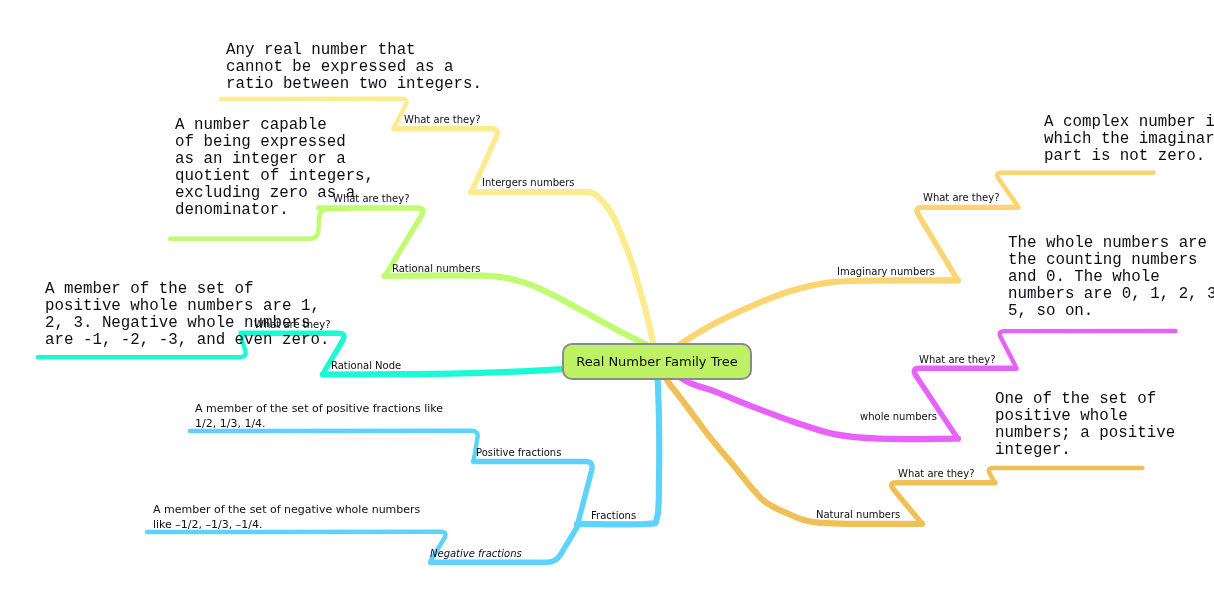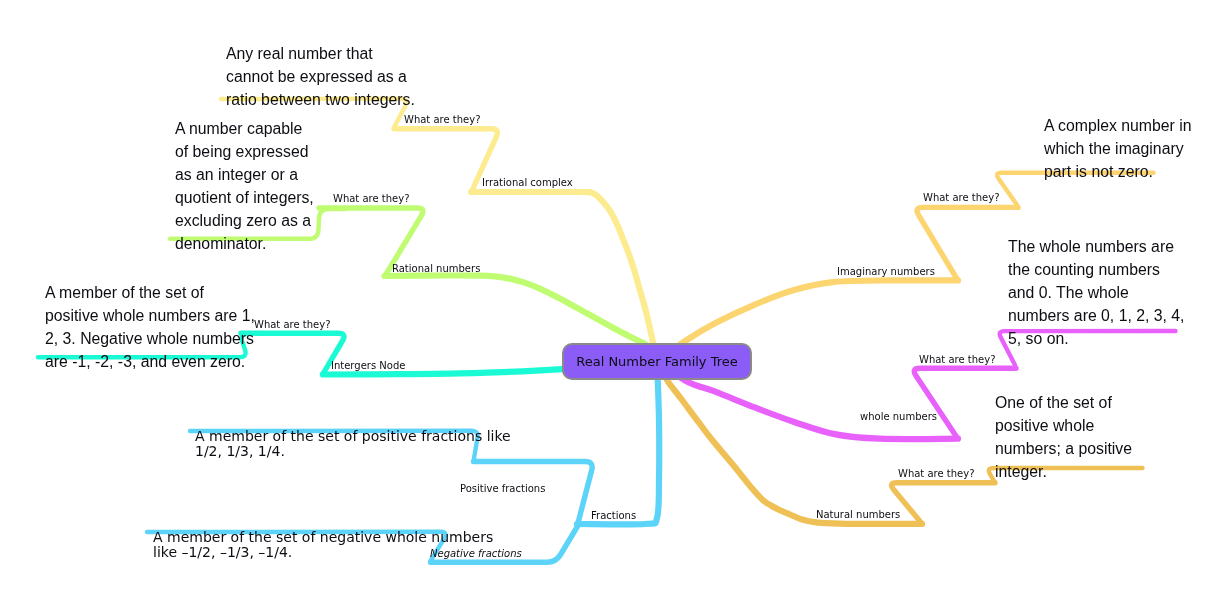--- a/index.html
+++ b/index.html
@@ -4,24 +4,24 @@
 <title>Real Number Family Tree</title>
 <style>
   html,body{margin:0;padding:0;background:#ffffff;}
   body{width:1214px;height:606px;overflow:hidden;font-family:"DejaVu Sans",sans-serif;
        -webkit-font-smoothing:antialiased;}
   #stage{position:relative;width:1214px;height:606px;background:#ffffff;}
   svg#branches{position:absolute;left:0;top:0;width:1214px;height:606px;}
   .nlabel{position:absolute;font-family:"DejaVu Sans",sans-serif;font-size:10px;
           color:#0d0d14;white-space:nowrap;line-height:11px;}
   .desc{position:absolute;color:#0d0d14;white-space:pre;}
-  .serif{font-family:Liberation Sans, sans-serif;font-size:15.8px;line-height:23px;}
-  .sans{font-family:"DejaVu Sans",sans-serif;font-size:14px;line-height:15.1px;margin-top:28px;}
+  .serif{font-family:Liberation Mono, monospace;font-size:15.8px;line-height:17px;}
+  .sans{font-family:"DejaVu Sans",sans-serif;font-size:11px;line-height:15.1px;}
   #root-node{position:absolute;box-sizing:border-box;border:2px solid #8a8a8a;
-      border-radius:10px;background:#8b5cf6;display:flex;align-items:center;justify-content:center;}
+      border-radius:10px;background:#bef264;display:flex;align-items:center;justify-content:center;}
   #root-node span{font-family:"DejaVu Sans",sans-serif;font-size:13px;color:#0d0d14;}
 </style>
 </head>
 <body>
 
 <div id="stage">
   <svg id="branches" viewBox="0 0 1214 606">
     <g fill="none" stroke-linecap="round" stroke-linejoin="round">
 
       <g stroke="#FCEC8F">
@@ -62,45 +62,45 @@
         <path d="M1142.5,468.0 L993.5,468.0 Q986.5,468.0 990.0,474.1 L994.0,481.0" stroke-width="4.4"></path>
         <path d="M657.0,361.5 C658.9,364.9 664.8,376.4 668.2,381.8 C671.6,387.2 673.9,389.2 677.2,393.6 C680.5,398.0 684.5,403.2 688.1,408.1 C691.7,413.0 695.4,417.9 699.0,422.7 C702.6,427.5 706.7,433.1 709.9,437.2 C713.1,441.2 715.3,443.8 718.0,447.0 C720.7,450.2 723.3,453.3 726.0,456.5 C728.7,459.7 731.3,462.8 734.0,466.0 C736.7,469.2 739.3,472.7 742.0,476.0 C744.7,479.3 746.6,482.1 750.0,486.0 C753.4,489.9 758.7,496.2 762.2,499.5 C765.7,502.8 768.0,503.7 771.0,505.5 C774.0,507.3 776.8,508.8 780.0,510.3 C783.2,511.8 786.3,513.0 790.0,514.5 C793.7,516.0 797.7,518.2 802.0,519.5 C806.3,520.8 809.7,521.7 816.0,522.4 C822.3,523.1 829.3,523.4 840.0,523.6 C850.7,523.9 866.3,523.9 880.0,523.9 C893.7,523.9 915.0,523.9 922.0,523.9" stroke-width="6.2"></path>
       </g>
     </g>
   </svg>
 
   <div id="root-node" style="left:562px;top:343px;width:190px;height:37px;">
     <span>Real Number Family Tree</span>
   </div>
 
-  <div class="nlabel" style="left:482px;top:177px;">Irrational complex</div>
+  <div class="nlabel" style="left:482px;top:177px;">Intergers numbers</div>
   <div class="nlabel" style="left:404px;top:114px;">What are they?</div>
   <div class="desc serif" style="left:226px;top:42px;">Any real number that
 cannot be expressed as a
 ratio between two integers.</div>
 
   <div class="nlabel" style="left:392px;top:263px;">Rational numbers</div>
   <div class="nlabel" style="left:333px;top:193px;">What are they?</div>
   <div class="desc serif" style="left:175px;top:117px;">A number capable
 of being expressed
 as an integer or a
 quotient of integers,
 excluding zero as a
 denominator.</div>
 
-  <div class="nlabel" style="left:331px;top:360px;">Intergers Node</div>
+  <div class="nlabel" style="left:331px;top:360px;">Rational Node</div>
   <div class="nlabel" style="left:254px;top:319px;">What are they?</div>
   <div class="desc serif" style="left:45px;top:281px;">A member of the set of
 positive whole numbers are 1,
 2, 3. Negative whole numbers
 are -1, -2, -3, and even zero.</div>
 
   <div class="nlabel" style="left:591px;top:510px;">Fractions</div>
 
-  <div class="nlabel" style="left:460px;top:447px;margin-top:36px;">Positive fractions</div>
+  <div class="nlabel" style="left:476px;top:447px;">Positive fractions</div>
   <div class="desc sans" style="left:195px;top:401px;">A member of the set of positive fractions like
 1/2, 1/3, 1/4.</div>
 
   <div class="nlabel" style="left:430px;top:548px;font-style:italic;">Negative fractions</div>
   <div class="desc sans" style="left:153px;top:502px;">A member of the set of negative whole numbers
 like –1/2, –1/3, –1/4.</div>
 
   <div class="nlabel" style="left:837px;top:266px;">Imaginary numbers</div>
   <div class="nlabel" style="left:923px;top:192px;">What are they?</div>
   <div class="desc serif" style="left:1005px;top:114px;margin-left:39px;">A complex number in

